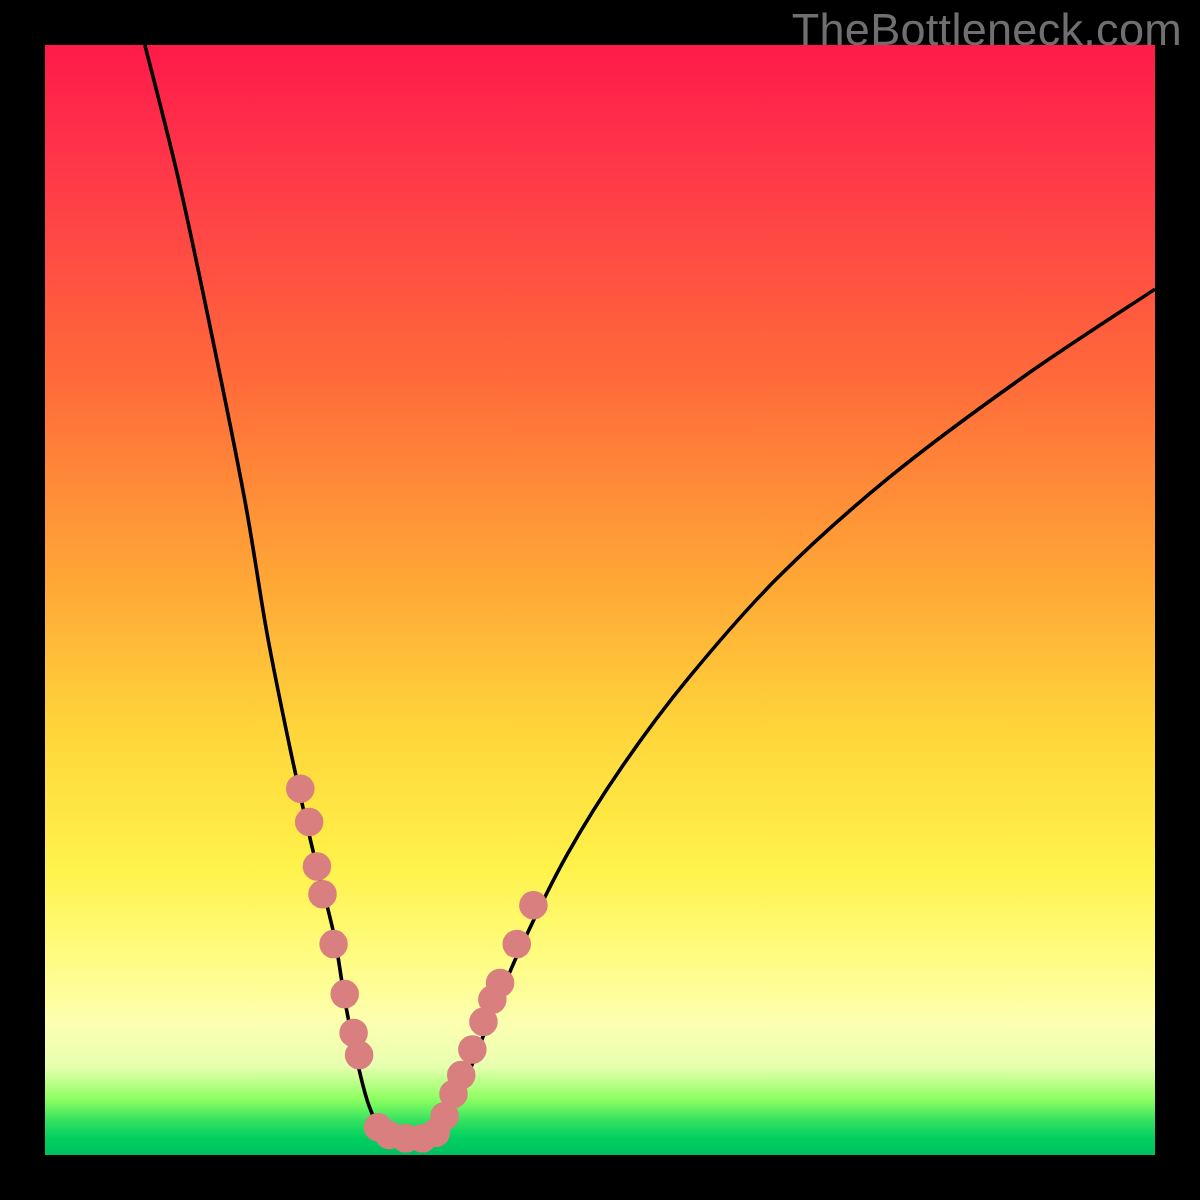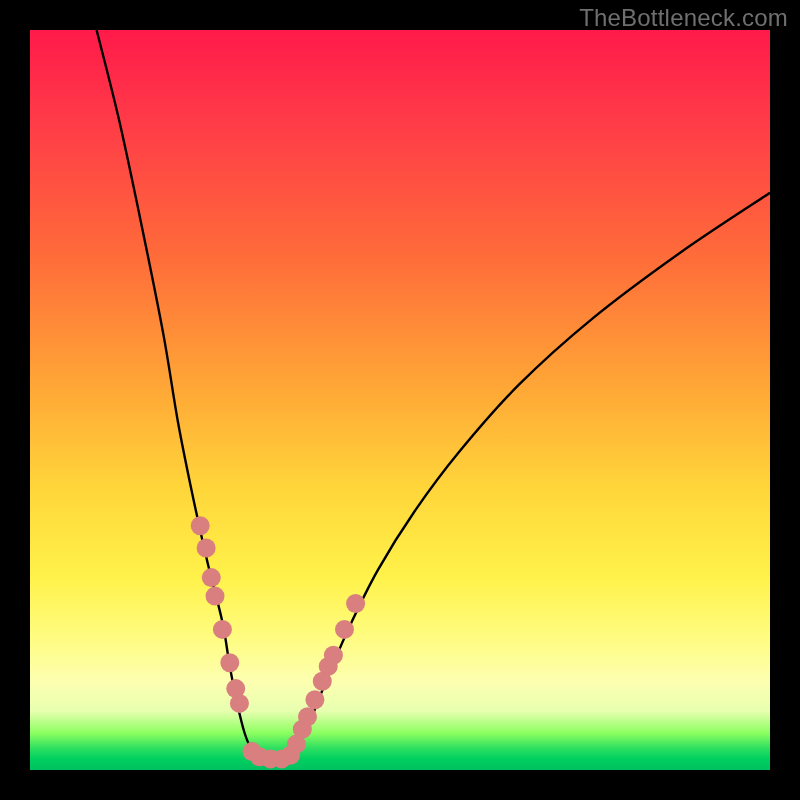--- a/index.html
+++ b/index.html
@@ -39,21 +39,21 @@
       #30e060 97%,
       #00d060 98.5%,
       #00c060 100%
     );
   }
   .watermark {
     position: absolute;
     top: 4px;
     right: 12px;
     color: #6f6f6f;
-    font-size: 24px;
+    font-size: 30px;
     letter-spacing: 0.2px;
     user-select: none;
   }
   svg.curve-layer {
     position: absolute;
     left: 0;
     top: 0;
     width: 740px;
     height: 740px;
   }

